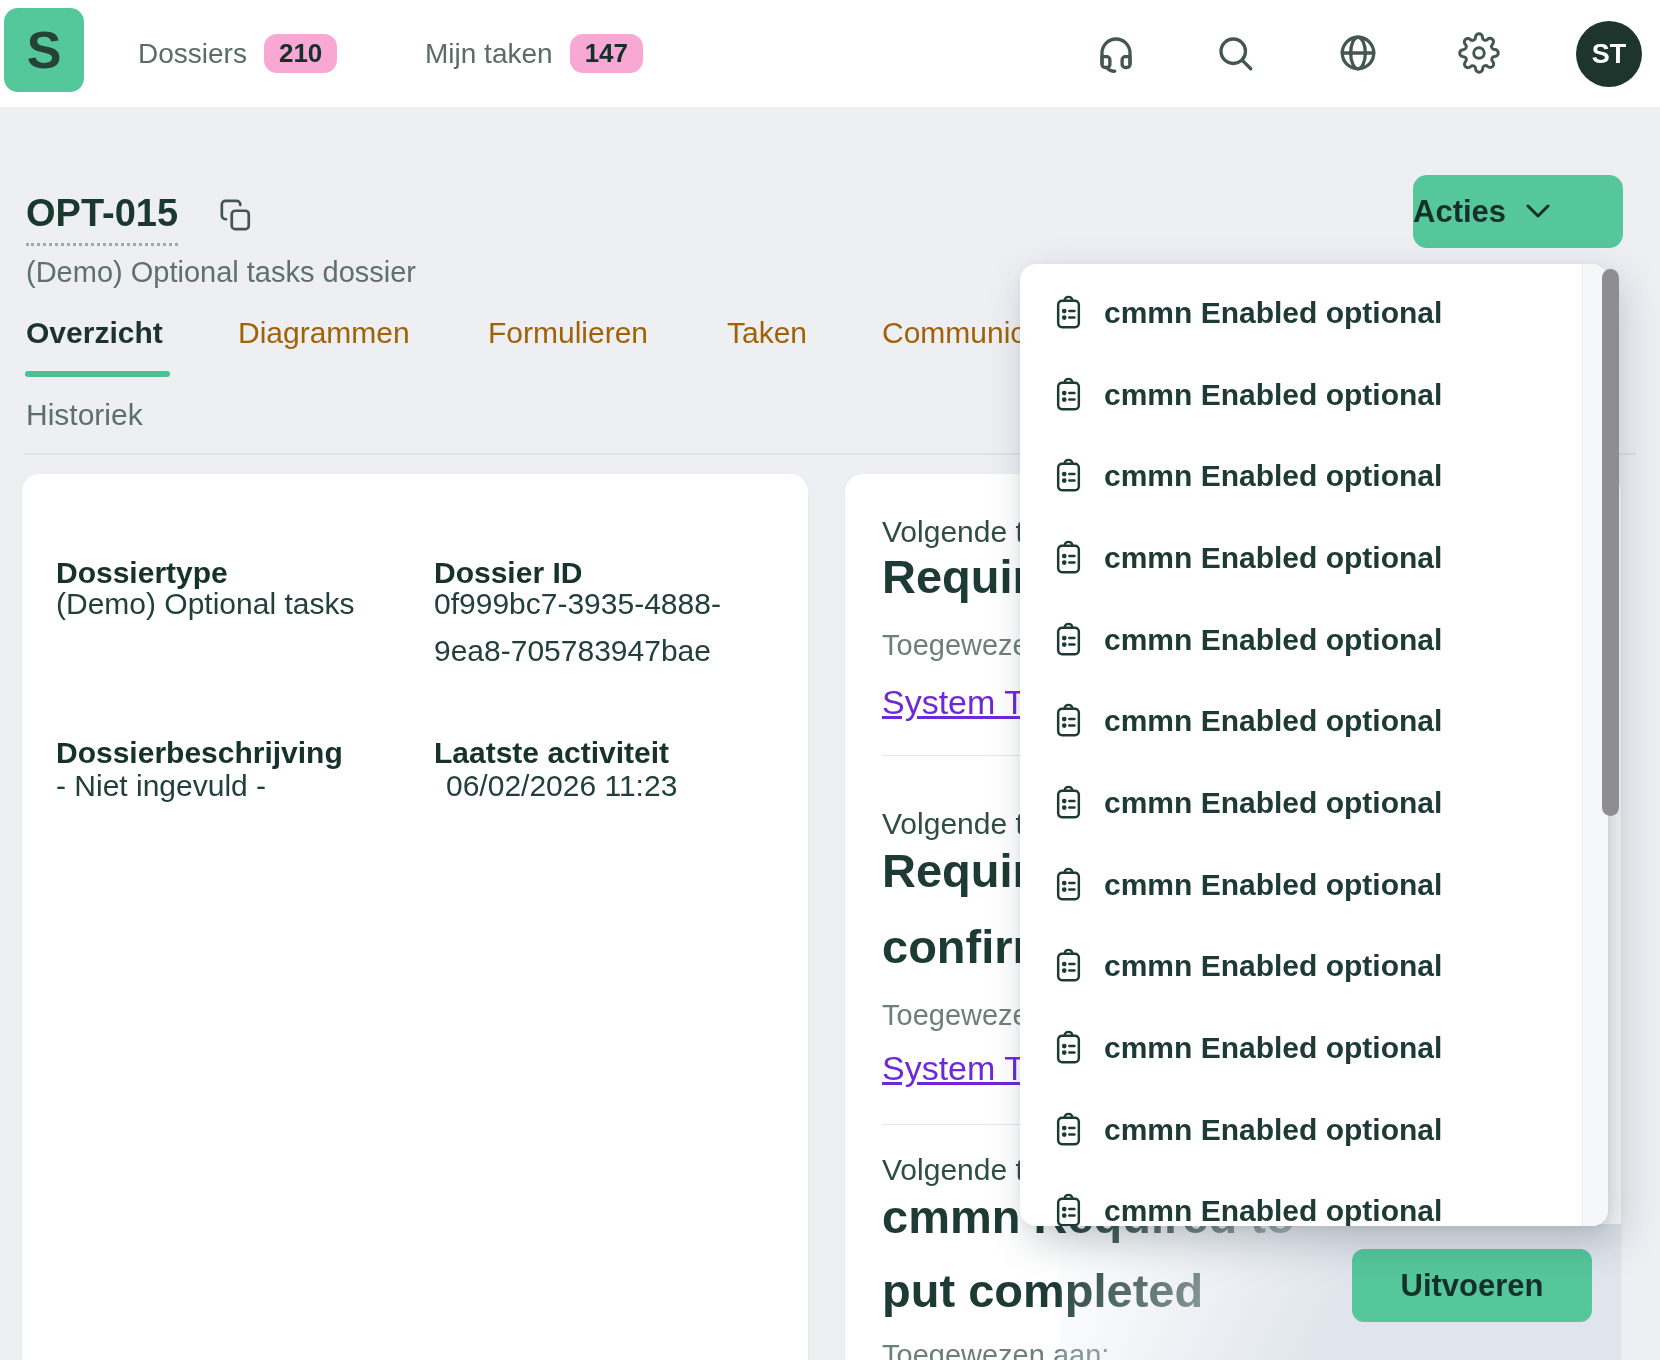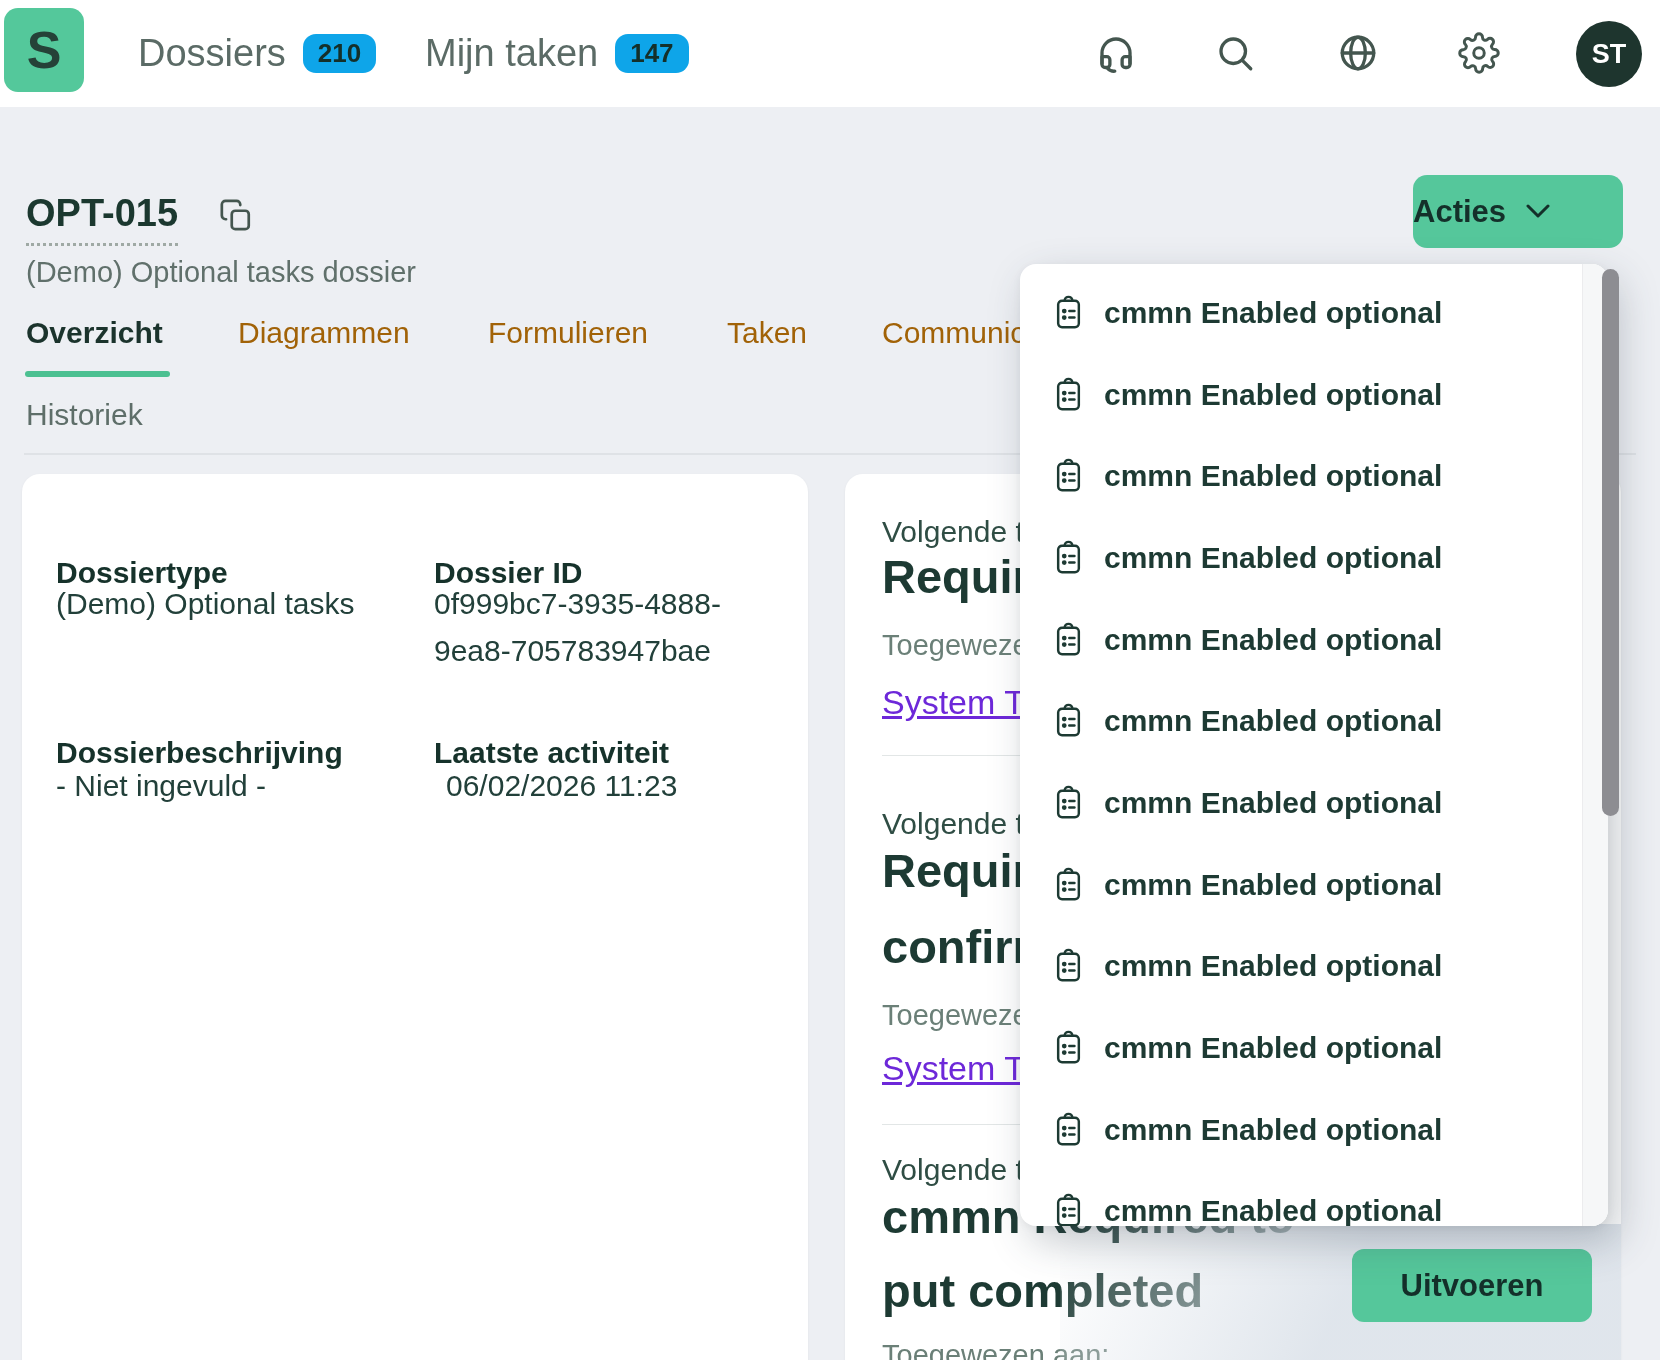--- a/index.html
+++ b/index.html
@@ -5,22 +5,22 @@
   html,body{margin:0;padding:0;background:#edeff3;}
   *{box-sizing:border-box;font-family:"Liberation Sans",sans-serif;}
   #stage{position:relative;width:1660px;height:1360px;overflow:hidden;background:#edeff3;}
 
   
   .navbar{position:absolute;left:0;top:0;width:1660px;height:107px;background:#ffffff;}
   .logo{position:absolute;left:4px;top:8px;width:80px;height:84px;border-radius:14px;
         background:#54c89b;display:flex;align-items:center;justify-content:center;
         font-size:52px;font-weight:600;color:#254238;cursor:pointer;}
   .nav-group{position:absolute;top:0;height:107px;display:flex;align-items:center;gap:17px;cursor:pointer;}
-  .nav-group .lbl{font-size:38px;color:#5b6b66;}
-  .badge{background:#0ea5e9;color:#14302a;font-size:26px;font-weight:600;
+  .nav-group .lbl{font-size:28px;color:#5b6b66;}
+  .badge{background:#f9a8d4;color:#14302a;font-size:26px;font-weight:600;
          padding:5px 15px;border-radius:13px;line-height:1.1;}
   .icon-btn{position:absolute;top:29px;width:48px;height:48px;display:flex;align-items:center;
             justify-content:center;cursor:pointer;color:#44564f;}
   .icon-btn svg{stroke:#44564f;}
   .avatar{position:absolute;left:1576px;top:21px;width:66px;height:66px;border-radius:50%;
           background:#1e352e;color:#ffffff;font-size:27px;font-weight:600;
           display:flex;align-items:center;justify-content:center;cursor:pointer;}
 
   
   .page-title{position:absolute;left:26px;top:192px;font-size:38px;font-weight:700;color:#1b382f;

